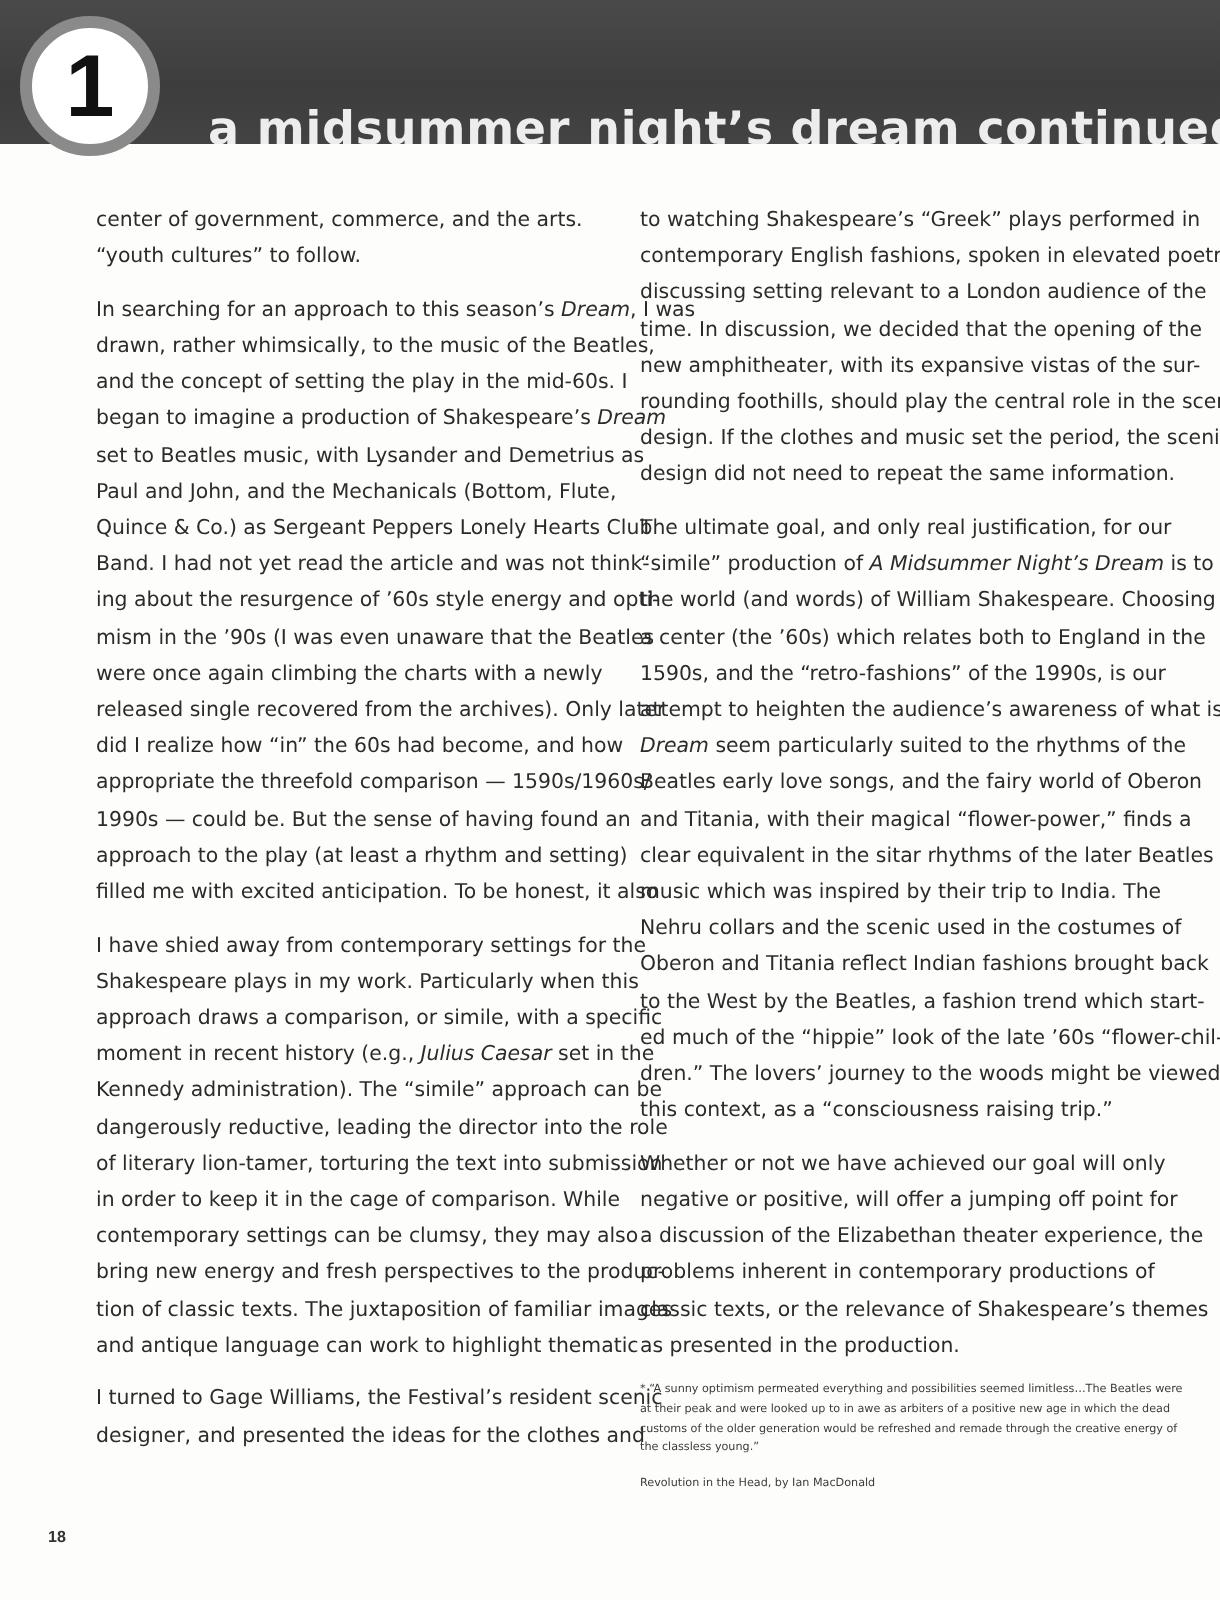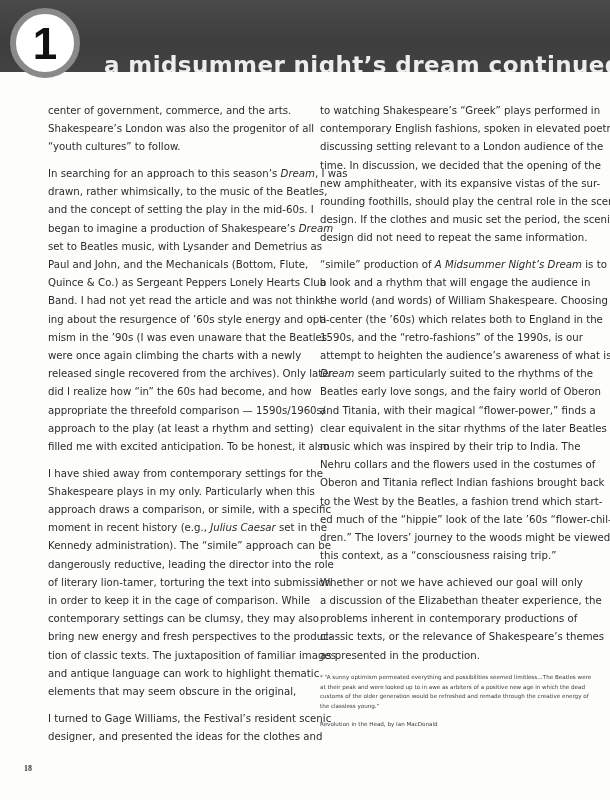--- a/index.html
+++ b/index.html
@@ -40,109 +40,109 @@
   .para { margin: 0 0 8.4px 0; white-space: nowrap; }
   .line { display: block; }
   .line i { font-style: italic; text-align: right; }
   .footnote {
     margin-top: 4px; font-size: 5.6px; line-height: 9.6px; color: #3a3a3a;
   }
   .footnote .line { white-space: nowrap; }
   .footnote-source { margin-top: 8px; font-size: 5.6px; line-height: 9px; color: #3a3a3a; }
   .page-number {
     position: absolute; left: 24px; top: 764px;
-    font-family: Liberation Serif, serif; font-weight: bold; font-size: 8px; color: #333;
+    font-family: Liberation Sans, sans-serif; font-weight: bold; font-size: 8px; color: #333;
   }
 </style>
 </head>
 <body>
 
 <div class="header-band"></div>
 <div class="chapter-badge">
   <span class="chapter-number">1</span>
 </div>
 <div class="page-title">a midsummer night’s dream continued</div>
 
 <div class="column col-left">
   <p class="para">
       <span class="line">center of government, commerce, and the arts.</span>
-      <span class="line">Shakespeare’s London was also the progenitor of all</span>
       <span class="line">“youth cultures” to follow.</span>
     </p>
   <p class="para">
       <span class="line">In searching for an approach to this season’s <i>Dream</i>, I was</span>
       <span class="line">drawn, rather whimsically, to the music of the Beatles,</span>
       <span class="line">and the concept of setting the play in the mid-60s. I</span>
       <span class="line">began to imagine a production of Shakespeare’s <i>Dream</i></span>
       <span class="line">set to Beatles music, with Lysander and Demetrius as</span>
       <span class="line">Paul and John, and the Mechanicals (Bottom, Flute,</span>
       <span class="line">Quince &amp; Co.) as Sergeant Peppers Lonely Hearts Club</span>
       <span class="line">Band. I had not yet read the article and was not think-</span>
       <span class="line">ing about the resurgence of ’60s style energy and opti-</span>
       <span class="line">mism in the ’90s (I was even unaware that the Beatles</span>
       <span class="line">were once again climbing the charts with a newly</span>
       <span class="line">released single recovered from the archives). Only later</span>
       <span class="line">did I realize how “in” the 60s had become, and how</span>
       <span class="line">appropriate the threefold comparison — 1590s/1960s/</span>
+      <span class="line">1990s — could be. But the sense of having found an</span>
       <span class="line">approach to the play (at least a rhythm and setting)</span>
       <span class="line">filled me with excited anticipation. To be honest, it also</span>
     </p>
   <p class="para">
       <span class="line">I have shied away from contemporary settings for the</span>
-      <span class="line">Shakespeare plays in my only. Particularly when this</span>
+      <span class="line">Shakespeare plays in my work. Particularly when this</span>
       <span class="line">approach draws a comparison, or simile, with a specific</span>
       <span class="line">moment in recent history (e.g., <i>Julius Caesar</i> set in the</span>
       <span class="line">Kennedy administration). The “simile” approach can be</span>
       <span class="line">dangerously reductive, leading the director into the role</span>
       <span class="line">of literary lion-tamer, torturing the text into submission</span>
       <span class="line">in order to keep it in the cage of comparison. While</span>
       <span class="line">contemporary settings can be clumsy, they may also</span>
       <span class="line">bring new energy and fresh perspectives to the produc-</span>
       <span class="line">tion of classic texts. The juxtaposition of familiar images</span>
       <span class="line">and antique language can work to highlight thematic</span>
-      <span class="line">elements that may seem obscure in the original,</span>
     </p>
   <p class="para">
       <span class="line">I turned to Gage Williams, the Festival’s resident scenic</span>
       <span class="line">designer, and presented the ideas for the clothes and</span>
     </p>
 </div>
 
 <div class="column col-right">
   <p class="para">
       <span class="line">to watching Shakespeare’s “Greek” plays performed in</span>
       <span class="line">contemporary English fashions, spoken in elevated poetry,</span>
       <span class="line">discussing setting relevant to a London audience of the</span>
       <span class="line">time. In discussion, we decided that the opening of the</span>
       <span class="line">new amphitheater, with its expansive vistas of the sur-</span>
       <span class="line">rounding foothills, should play the central role in the scenic</span>
       <span class="line">design. If the clothes and music set the period, the scenic</span>
       <span class="line">design did not need to repeat the same information.</span>
     </p>
   <p class="para">
+      <span class="line">The ultimate goal, and only real justification, for our</span>
       <span class="line">“simile” production of <i>A Midsummer Night’s Dream</i> is to find</span>
-      <span class="line">a look and a rhythm that will engage the audience in</span>
       <span class="line">the world (and words) of William Shakespeare. Choosing</span>
       <span class="line">a center (the ’60s) which relates both to England in the</span>
       <span class="line">1590s, and the “retro-fashions” of the 1990s, is our</span>
       <span class="line">attempt to heighten the audience’s awareness of what is</span>
       <span class="line"><i>Dream</i> seem particularly suited to the rhythms of the</span>
       <span class="line">Beatles early love songs, and the fairy world of Oberon</span>
       <span class="line">and Titania, with their magical “flower-power,” finds a</span>
       <span class="line">clear equivalent in the sitar rhythms of the later Beatles</span>
       <span class="line">music which was inspired by their trip to India. The</span>
-      <span class="line">Nehru collars and the flowers used in the costumes of</span>
+      <span class="line">Nehru collars and the scenic used in the costumes of</span>
       <span class="line">Oberon and Titania reflect Indian fashions brought back</span>
       <span class="line">to the West by the Beatles, a fashion trend which start-</span>
       <span class="line">ed much of the “hippie” look of the late ’60s “flower-chil-</span>
       <span class="line">dren.” The lovers’ journey to the woods might be viewed, in</span>
       <span class="line">this context, as a “consciousness raising trip.”</span>
     </p>
   <p class="para">
       <span class="line">Whether or not we have achieved our goal will only</span>
+      <span class="line">negative or positive, will offer a jumping off point for</span>
       <span class="line">a discussion of the Elizabethan theater experience, the</span>
       <span class="line">problems inherent in contemporary productions of</span>
       <span class="line">classic texts, or the relevance of Shakespeare’s themes</span>
       <span class="line">as presented in the production.</span>
     </p>
   <div class="footnote">
       <span class="line">* “A sunny optimism permeated everything and possibilities seemed limitless…The Beatles were</span>
       <span class="line">at their peak and were looked up to in awe as arbiters of a positive new age in which the dead</span>
       <span class="line">customs of the older generation would be refreshed and remade through the creative energy of</span>
       <span class="line">the classless young.”</span>

